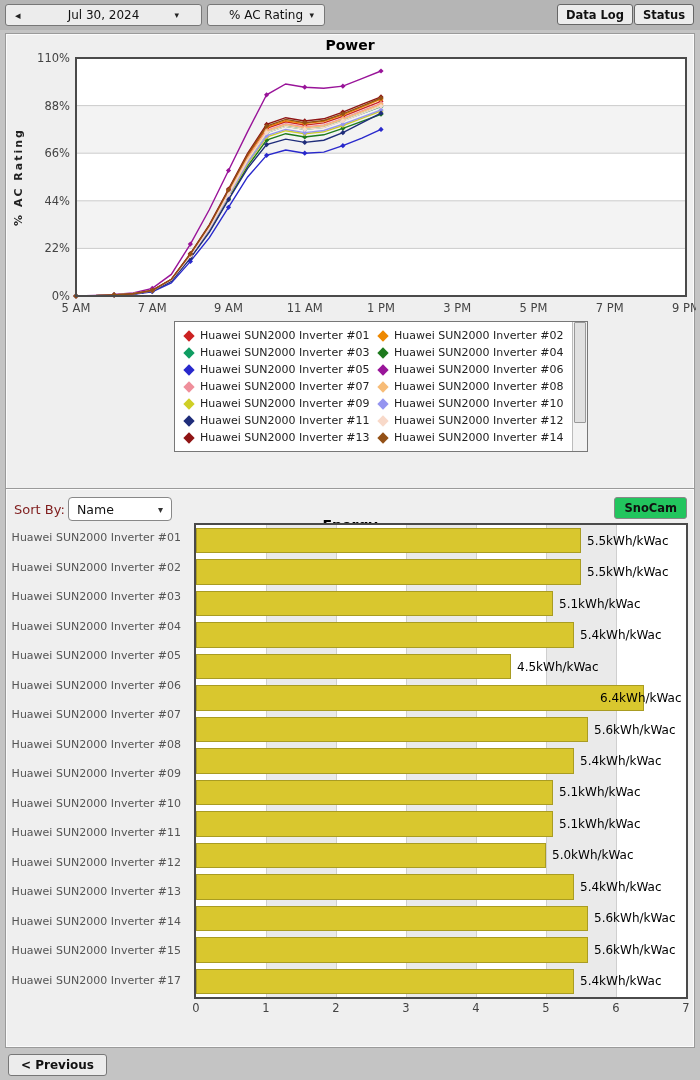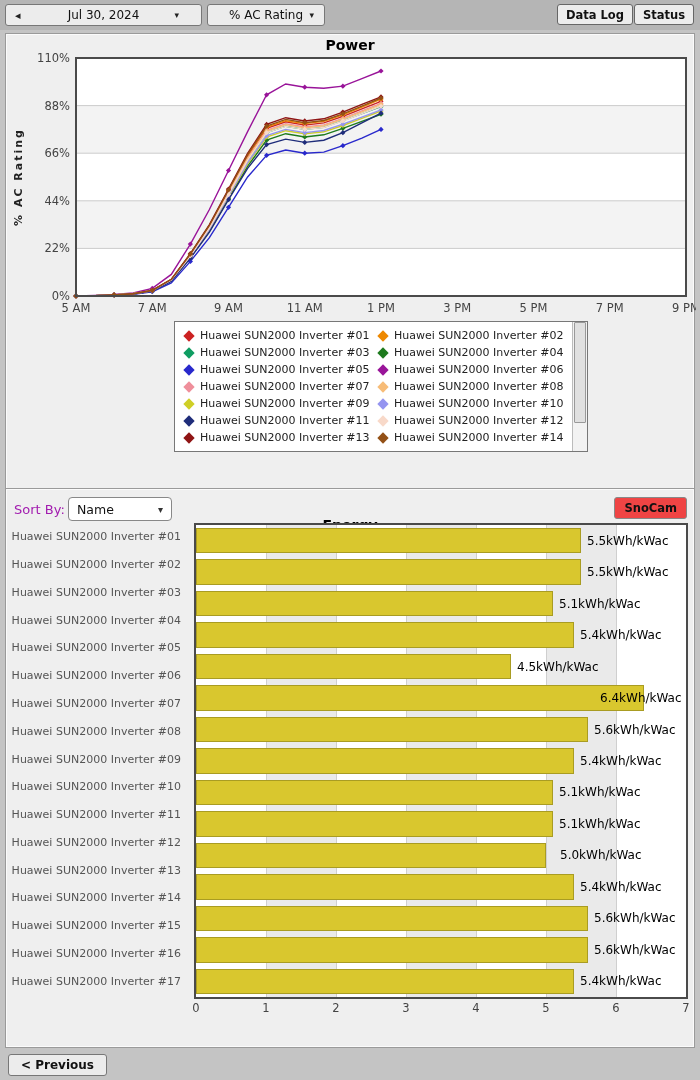--- a/index.html
+++ b/index.html
@@ -58,29 +58,29 @@
   .legend-marker{width:8px;height:8px;transform:rotate(45deg);margin:0 7px 0 2px;flex:0 0 8px;}
   .legend-scrollbar{
     position:absolute;right:0;top:0;width:15px;height:100%;
     background:#f2f2f2;border-left:1px solid #bbb;box-sizing:border-box;
   }
   .legend-thumb{
     position:absolute;left:1px;top:0;width:12px;height:78%;
     background:#e0e0e0;border:1px solid #999;box-sizing:border-box;border-radius:1px;
   }
   
-  .sortby-label{position:absolute;left:8px;top:13px;font-size:13px;color:#a21caf;}
+  .sortby-label{position:absolute;left:8px;top:13px;font-size:13px;color:#7f1d1d;}
   .sortby-select{
     position:absolute;left:62px;top:8px;width:104px;height:24px;background:#fff;
     border:1px solid #888;border-radius:4px;box-sizing:border-box;
     display:flex;align-items:center;font-size:12.5px;color:#111;padding-left:8px;cursor:default;
   }
   .sortby-select .caret{position:absolute;right:8px;font-size:10px;color:#333;}
   .snocam-btn{
-    position:absolute;right:7px;top:8px;height:22px;background:#ef4444;border:1px solid #888;
+    position:absolute;right:7px;top:8px;height:22px;background:#22c55e;border:1px solid #888;
     border-radius:3px;box-sizing:border-box;display:flex;align-items:center;font-size:11.5px;
     font-weight:bold;color:#111;padding:0 9px;cursor:default;
   }
   .bar-labels{position:absolute;left:0;top:34px;width:182px;height:472px;display:flex;flex-direction:column;}
   .bar-label{
     flex:1 1 0;display:flex;align-items:center;justify-content:flex-end;
     font-size:11px;color:#555;padding-right:7px;white-space:nowrap;
   }
   .bar-plot{
     position:absolute;left:188px;top:34px;width:490px;height:472px;
@@ -383,21 +383,20 @@
       <div class="bar-label">Huawei SUN2000 Inverter #06</div>
       <div class="bar-label">Huawei SUN2000 Inverter #07</div>
       <div class="bar-label">Huawei SUN2000 Inverter #08</div>
       <div class="bar-label">Huawei SUN2000 Inverter #09</div>
       <div class="bar-label">Huawei SUN2000 Inverter #10</div>
       <div class="bar-label">Huawei SUN2000 Inverter #11</div>
       <div class="bar-label">Huawei SUN2000 Inverter #12</div>
       <div class="bar-label">Huawei SUN2000 Inverter #13</div>
       <div class="bar-label">Huawei SUN2000 Inverter #14</div>
       <div class="bar-label">Huawei SUN2000 Inverter #15</div>
-      <div class="bar-label">Huawei SUN2000 Inverter #16</div>
       <div class="bar-label">Huawei SUN2000 Inverter #17</div>
     </div>
   <div class="bar-plot" id="bar-plot">
       <div class="band-v" style="left:0px;width:70px;background:#ffffff;"></div>
       <div class="band-v" style="left:70px;width:70px;background:#eaeaea;"></div>
       <div class="band-v" style="left:140px;width:70px;background:#ffffff;"></div>
       <div class="band-v" style="left:210px;width:70px;background:#eaeaea;"></div>
       <div class="band-v" style="left:280px;width:70px;background:#ffffff;"></div>
       <div class="band-v" style="left:350px;width:70px;background:#eaeaea;"></div>
       <div class="band-v" style="left:420px;width:70px;background:#ffffff;"></div>
@@ -443,21 +442,21 @@
         <div class="bar-row">
           <div class="bar" style="width:357.0px;"></div>
           <div class="bar-value" style="left:363.0px;">5.1kWh/kWac</div>
         </div>
         <div class="bar-row">
           <div class="bar" style="width:357.0px;"></div>
           <div class="bar-value" style="left:363.0px;">5.1kWh/kWac</div>
         </div>
         <div class="bar-row">
           <div class="bar" style="width:350.0px;"></div>
-          <div class="bar-value" style="left:364px;">5.0kWh/kWac</div>
+          <div class="bar-value" style="left:356.0px;">5.0kWh/kWac</div>
         </div>
         <div class="bar-row">
           <div class="bar" style="width:378.0px;"></div>
           <div class="bar-value" style="left:384.0px;">5.4kWh/kWac</div>
         </div>
         <div class="bar-row">
           <div class="bar" style="width:392.0px;"></div>
           <div class="bar-value" style="left:398.0px;">5.6kWh/kWac</div>
         </div>
         <div class="bar-row">

